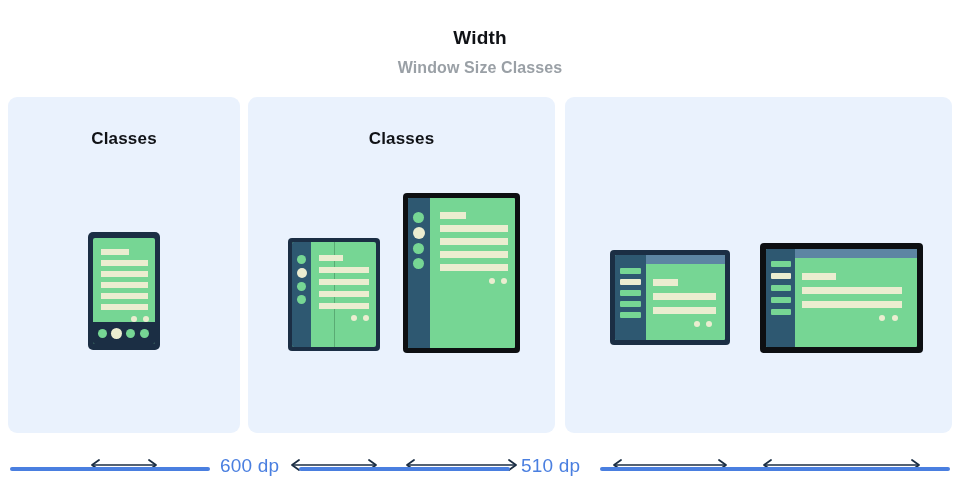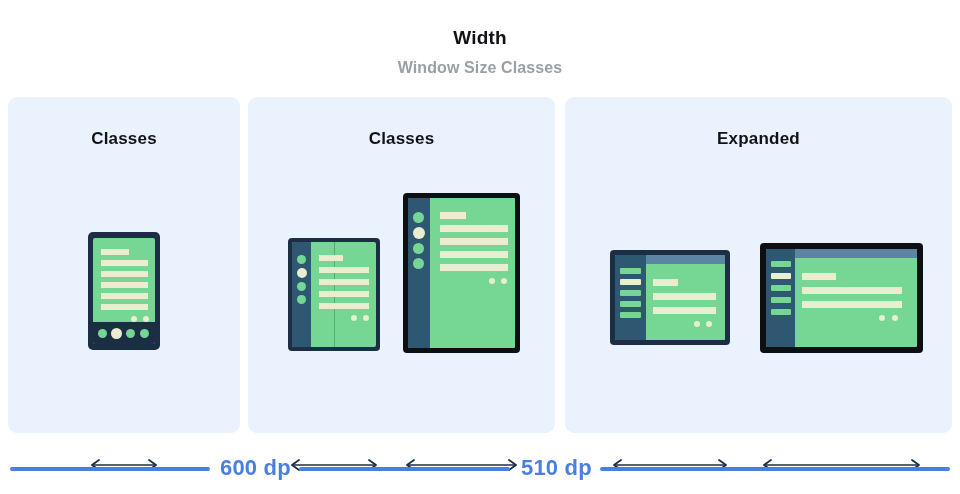--- a/index.html
+++ b/index.html
@@ -58,21 +58,21 @@
   .pip { position: absolute; width: 6px; height: 6px; border-radius: 50%; background: #ebedd0; }
 
   
   .arrow { position: absolute; height: 16px; }
   .arrow svg { display: block; }
 
   
   .measure { position: absolute; left: 0; top: 455px; width: 960px; height: 39px; }
   .mline { position: absolute; top: 12px; height: 4px; background: #4a7fe0; border-radius: 2px; }
   .mlabel {
-    position: absolute; top: 0px; font-size: 22px; font-weight: bold;
+    position: absolute; top: 0px; font-size: 19px; font-weight: normal;
     color: #4a7fe0; letter-spacing: .2px; white-space: nowrap;
   }
 </style>
 </head>
 <body>
 
 <div class="page">
 
   <div class="header">
     <div class="title">Width</div>
@@ -165,21 +165,20 @@
       <div class="arrow" style="left:155px; top:360px; width:117px;">
         <svg width="117" height="16" viewBox="0 0 117 16">
           <line x1="4" y1="8" x2="113" y2="8" stroke="#1b2e44" stroke-width="1.6"></line>
           <polyline points="11,3 4,8 11,13" fill="none" stroke="#1b2e44" stroke-width="1.8" stroke-linecap="round" stroke-linejoin="round"></polyline>
           <polyline points="106,3 113,8 106,13" fill="none" stroke="#1b2e44" stroke-width="1.8" stroke-linecap="round" stroke-linejoin="round"></polyline>
         </svg>
       </div>
     </div>
 
     <div class="card card-expanded">
-      <div class="card-title">Expanded</div>
 
       <div class="device" style="left:45px; top:153px; width:120px; height:95px;">
         <div class="frame-navy" style="position:absolute;inset:0;border-radius:4px;"></div>
         <div class="screen" style="left:5px; top:5px; right:5px; bottom:5px; border-radius:1px;">
           <div class="rail" style="width:31px;">
             <div class="railbar" style="left:5px; top:13px; width:21px; height:6px;"></div>
             <div class="railbar cream" style="left:5px; top:24px; width:21px; height:6px;"></div>
             <div class="railbar" style="left:5px; top:35px; width:21px; height:6px;"></div>
             <div class="railbar" style="left:5px; top:46px; width:21px; height:6px;"></div>
             <div class="railbar" style="left:5px; top:57px; width:21px; height:6px;"></div>

